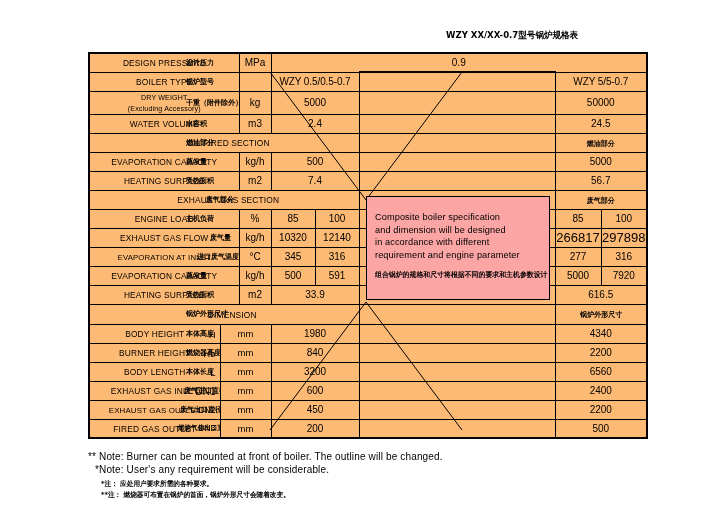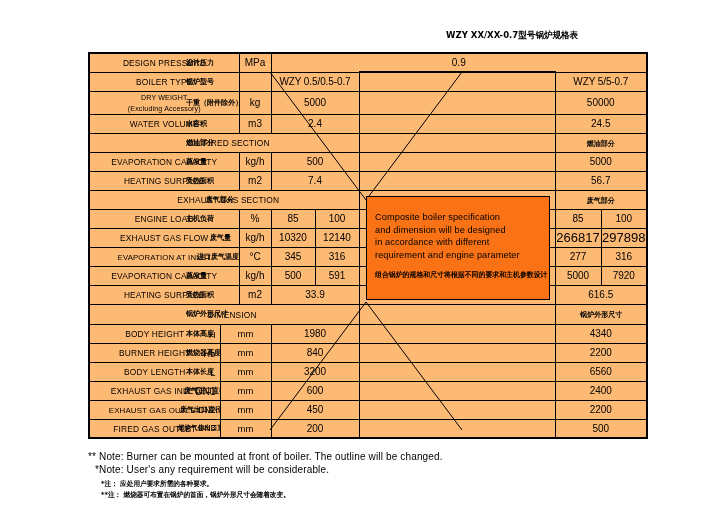--- a/index.html
+++ b/index.html
@@ -142,21 +142,21 @@
   }
   #xwrap svg { display: block; }
 
   .callout {
     position: absolute;
     left: 366px;
     top: 196px;
     width: 184px;
     height: 104px;
     border: 1px solid #000;
-    background: #f97316;
+    background: #fca5a5;
     padding: 14px 7px 4px 8px;
   }
   .callout-en {
     font-size: 9.2px;
     line-height: 12.6px;
     text-align: left;
     letter-spacing: 0.1px;
   }
   .callout-cn {
     margin-top: 9px;

